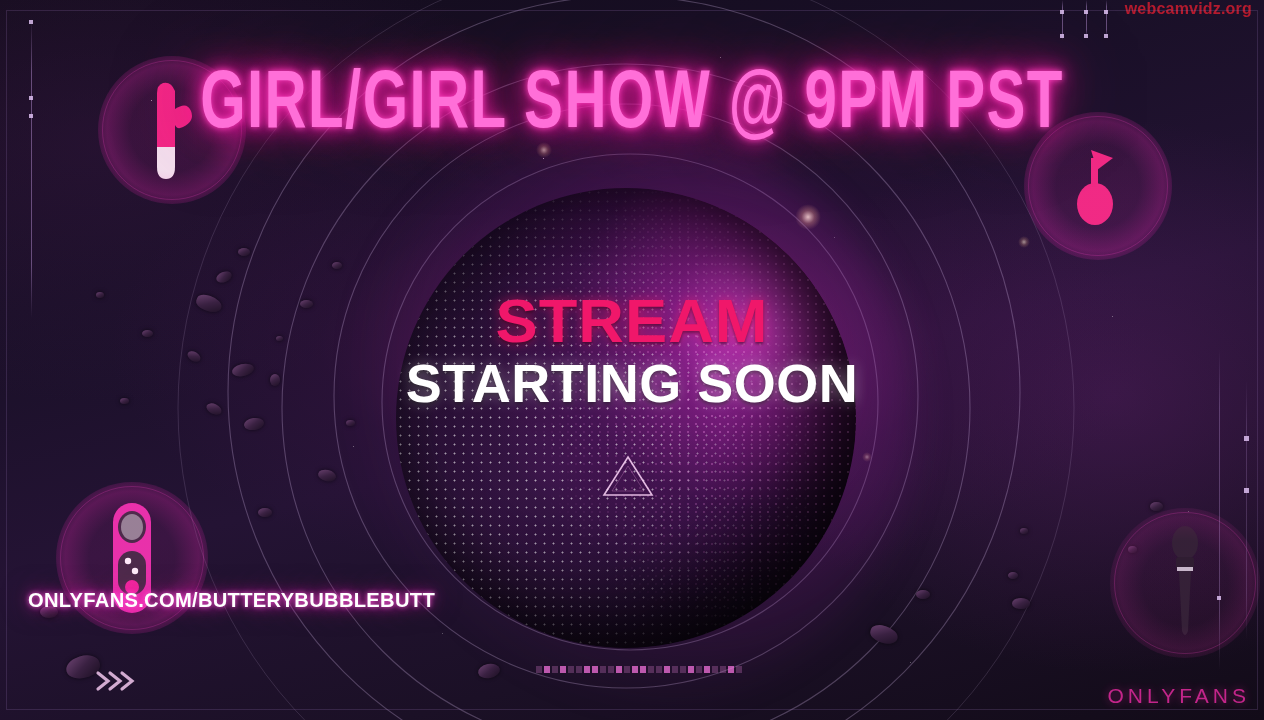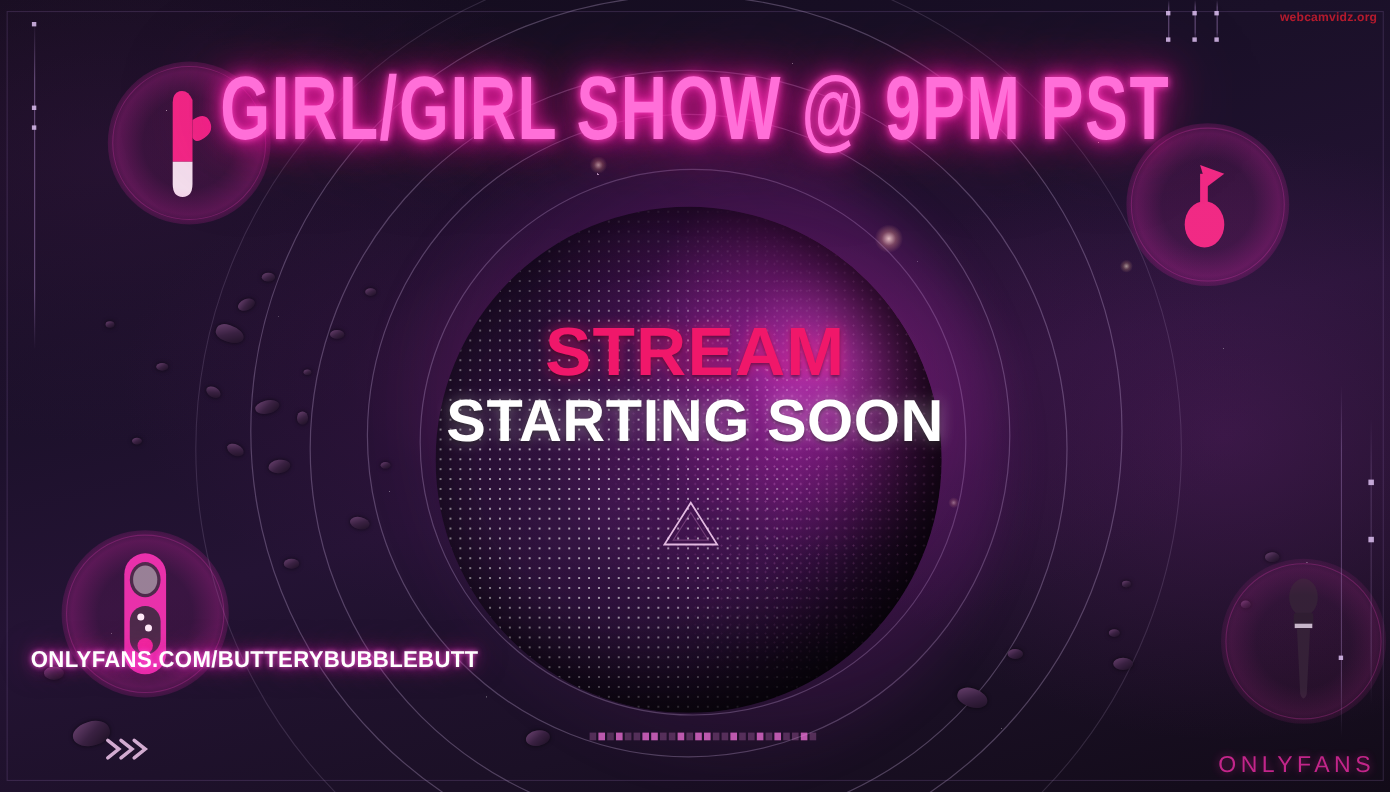--- a/index.html
+++ b/index.html
@@ -136,22 +136,22 @@
     color:#ffffff;
     transform:scaleX(0.96);
     transform-origin:left center;
     text-shadow:
       0 0 5px rgba(255,90,220,.95),
       0 0 14px rgba(240,40,190,.80),
       0 0 28px rgba(200,20,160,.55);
     white-space:nowrap;
   }
   #watermark {
-    position:absolute; right:12px; top:10px;
-    font-size:11px; font-weight:700;
+    position:absolute; right:12px; top:0;
+    font-size:16px; font-weight:700;
     color:#c21b2e;
     letter-spacing:.2px;
     opacity:.92;
   }
   #lovense-logo {
     position:absolute; right:14px; bottom:12px;
     font-size:21px; font-weight:400;
     letter-spacing:4px;
     color:#e22a9e;
     opacity:.85;

